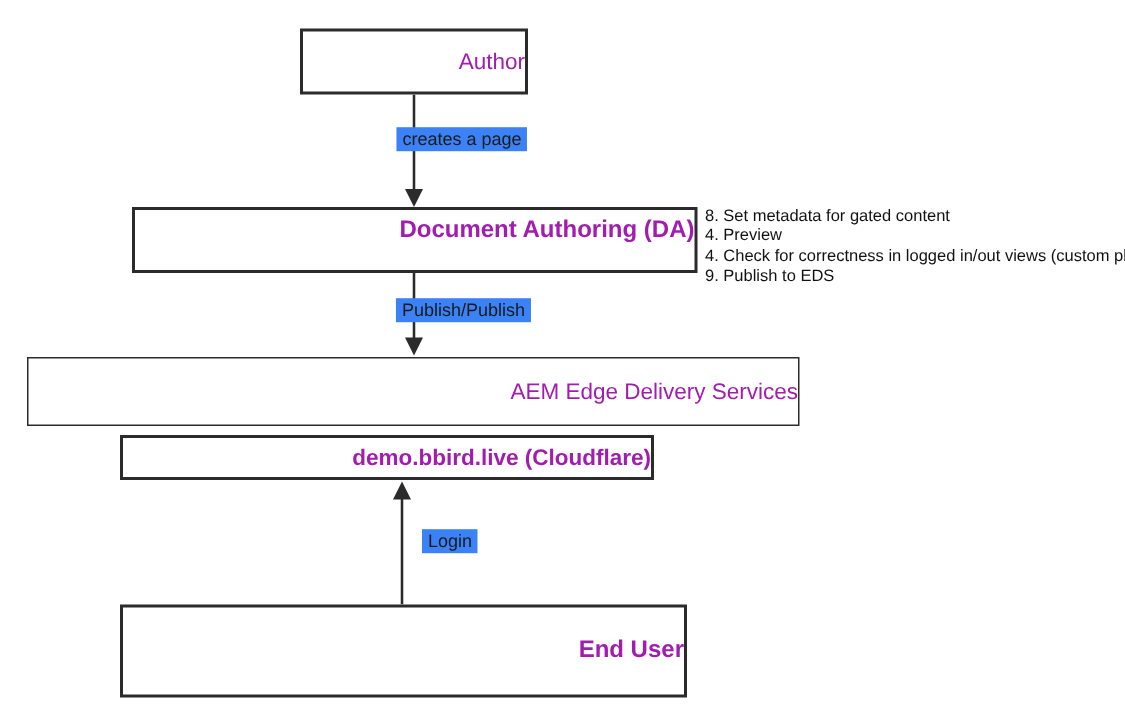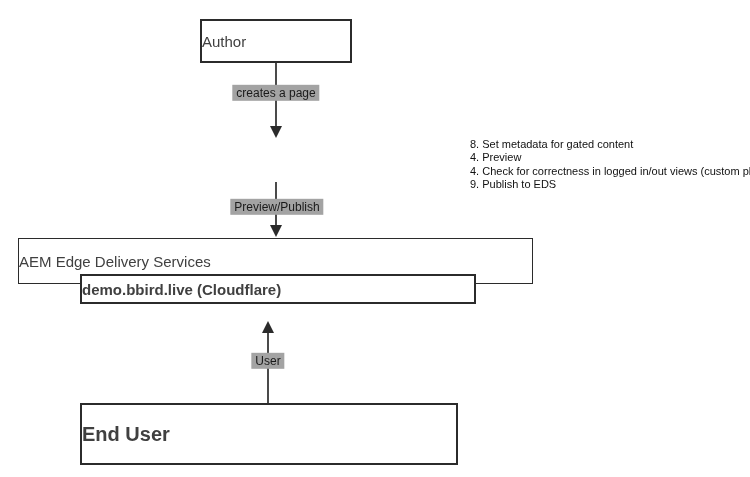--- a/index.html
+++ b/index.html
@@ -16,51 +16,52 @@
     overflow: hidden;
     color: #1a1a1a;
   }
   .node {
     position: absolute;
     background: #ffffff;
     border: 2px solid #2b2b2b;
     box-sizing: border-box;
     display: flex;
     align-items: center;
-    justify-content: flex-start;
+    justify-content: flex-end;
     text-align: center;
     font-size: 15px;
-    color: #404040;
+    color: #a21caf;
   }
   .node.bold { font-weight: 700; }
   .node.thin-border { border-width: 1.3px; }
 
   
   #node-author      { left: 200px; top: 19px;  width: 152px; height: 44px; }
   #node-da          { left: 88px;  top: 138px; width: 377px; height: 44px;
                       align-items: flex-start; padding-top: 5px; font-size: 16px; }
   #node-aem         { left: 18px;  top: 238px; width: 515px; height: 46px; }
-  #node-demo        { left: 80px;  top: 274px; width: 396px; height: 30px; }
-  #node-enduser     { left: 80px;  top: 403px; width: 378px; height: 62px; font-size: 20px; }
+  #node-demo        { left: 80px;  top: 290px; width: 356px; height: 30px; }
+  #node-enduser     { left: 80px;  top: 403px; width: 378px; height: 62px; font-size: 16px; }
 
   .edges-svg {
     position: absolute;
     left: 0; top: 0;
     width: 750px; height: 477px;
     pointer-events: none;
   }
   .edge-label {
     position: absolute;
     transform: translate(-50%, -50%);
-    background: #a3a3a3;
+    background: #3b82f6;
     padding: 1px 4px;
     font-size: 12px;
     color: #1a1a1a;
     white-space: nowrap;
     line-height: 1.2;
+    margin-left: 32px;
   }
   #label-creates { left: 276px; top: 93px; }
   #label-preview { left: 277px; top: 207px; }
   #label-login   { left: 268px; top: 361px; }
 
   .notes {
     position: absolute;
     left: 470px;
     top: 138px;
     width: 278px;
@@ -90,38 +91,41 @@
     <g>
       <line x1="268" y1="403" x2="268" y2="332" stroke="#2b2b2b" stroke-width="1.7"></line>
       <polygon points="262,333 274,333 268,321" fill="#2b2b2b"></polygon>
     </g>
   </svg>
 
   <div class="node" id="node-author">
     <span>Author</span>
   </div>
 
+  <div class="node bold" id="node-da">
+    <span>Document Authoring (DA)</span>
+  </div>
 
   <div class="node thin-border" id="node-aem">
     <span>AEM Edge Delivery Services</span>
   </div>
 
   <div class="node bold" id="node-demo">
     <span>demo.bbird.live (Cloudflare)</span>
   </div>
 
   <div class="node bold" id="node-enduser">
     <span>End User</span>
   </div>
 
   <div class="edge-label" id="label-creates">creates a page</div>
 
-  <div class="edge-label" id="label-preview">Preview/Publish</div>
+  <div class="edge-label" id="label-preview">Publish/Publish</div>
 
-  <div class="edge-label" id="label-login">User</div>
+  <div class="edge-label" id="label-login">Login</div>
 
   <div class="notes">
     <div class="note-line">8. Set metadata for gated content</div>
     <div class="note-line">4. Preview</div>
     <div class="note-line">4. Check for correctness in logged in/out views (custom plugin)</div>
     <div class="note-line">9. Publish to EDS</div>
   </div>
 
 </div>
 

